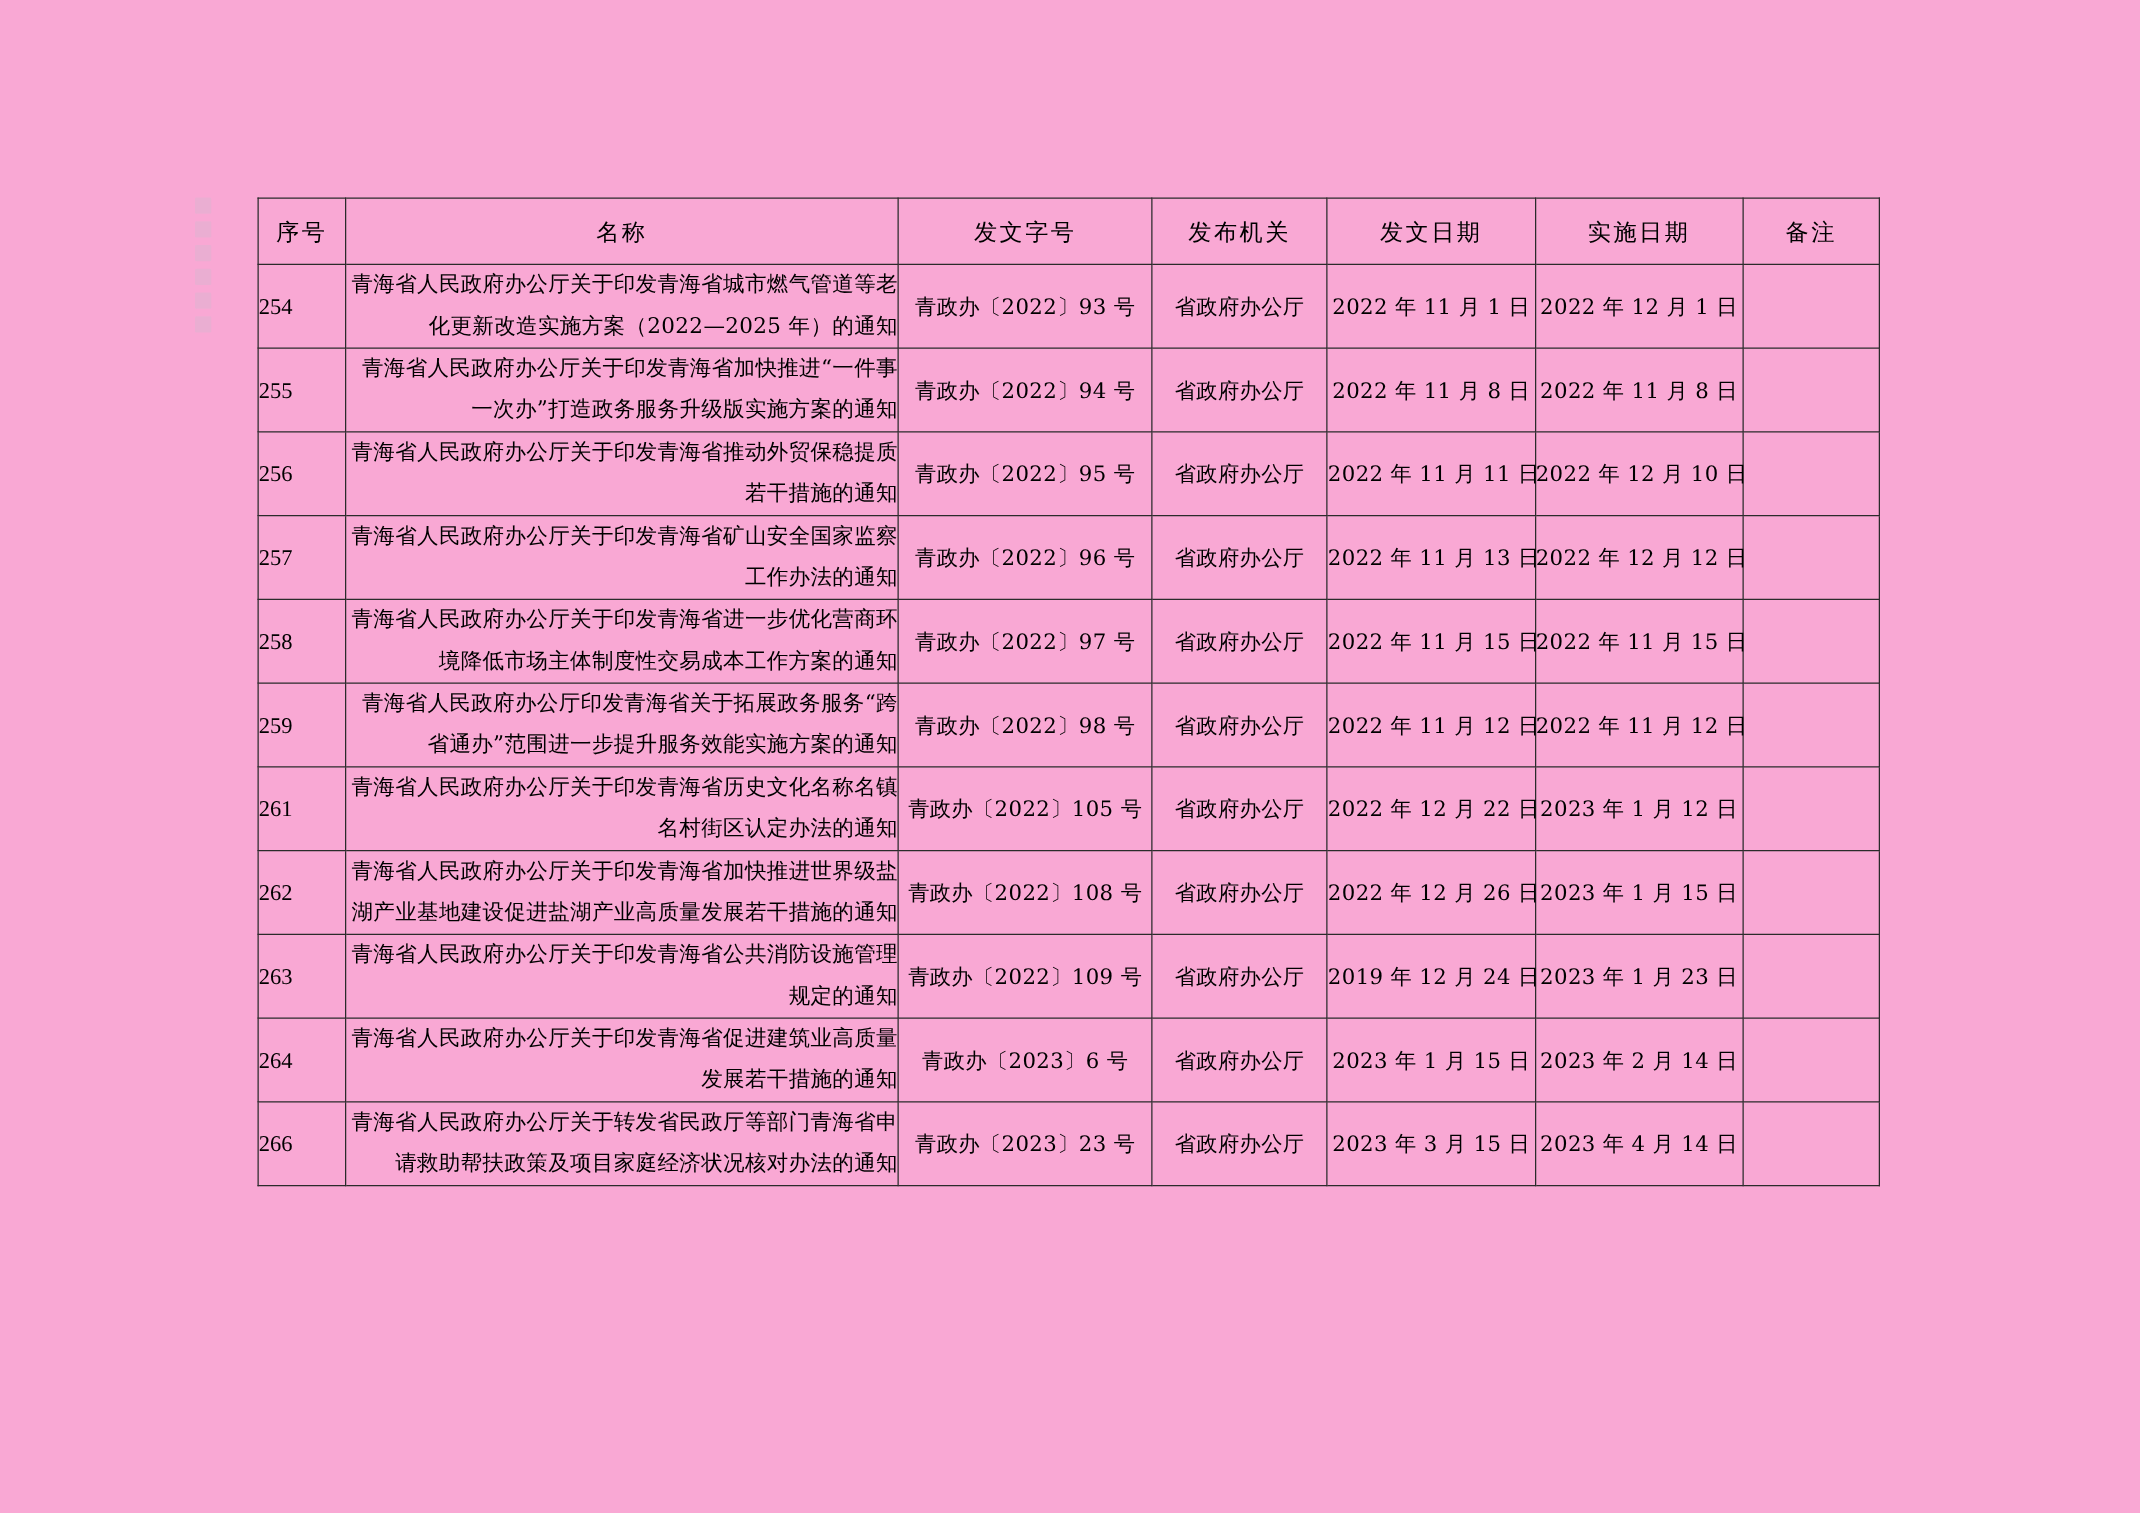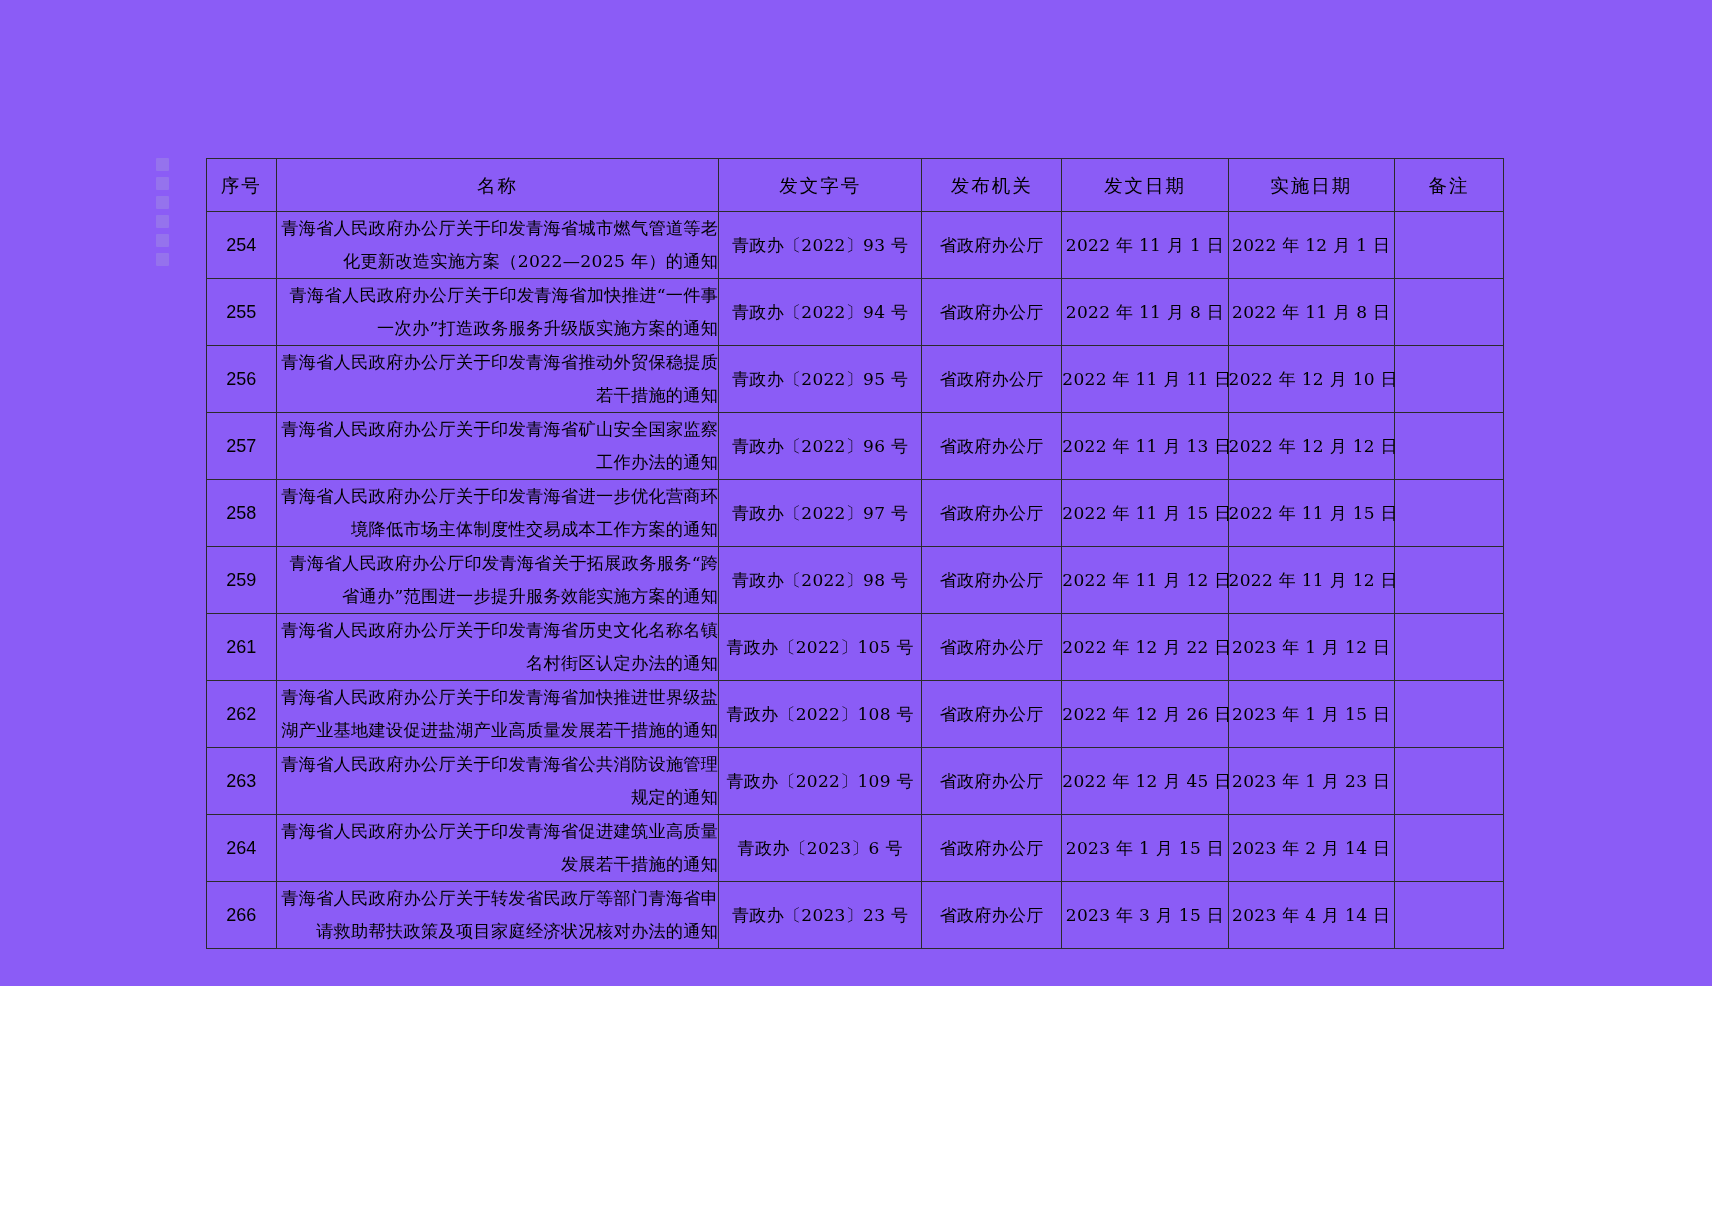--- a/index.html
+++ b/index.html
@@ -13,22 +13,22 @@
     font-family: "DejaVu Serif", "Liberation Serif", serif;
     color: #000000;
     position: relative;
     overflow: hidden;
   }
   .page {
     position: absolute;
     left: 0;
     top: 0;
     width: 1712px;
-    height: 986px;
-    background: #8b5cf6;
+    height: 1210px;
+    background: #f9a8d4;
   }
   
   .side-mark {
     position: absolute;
     left: 152px;
     top: 158px;
     width: 20px;
     height: 130px;
     display: flex;
     flex-direction: column;
@@ -58,23 +58,23 @@
     vertical-align: middle;
   }
   thead th {
     height: 52px;
     font-weight: normal;
     font-size: 18.5px;
     letter-spacing: 2px;
     text-align: center;
   }
   td.c-idx {
-    text-align: center;
+    text-align: left;
     font-size: 18px;
-    font-family: Liberation Sans, sans-serif;
+    font-family: Liberation Serif, serif;
   }
   td.c-name {
     text-align: right;
     font-size: 17.2px;
     line-height: 33px;
     padding: 6px 9px 6px 10px;
     letter-spacing: 0.3px;
   }
   td.c-num, td.c-org, td.c-date1, td.c-date2 {
     text-align: center;
@@ -204,21 +204,21 @@
           <td class="c-org">省政府办公厅</td>
           <td class="c-date1">2022 年 12 月 26 日</td>
           <td class="c-date2">2023 年 1 月 15 日</td>
           <td class="c-remark"></td>
         </tr>
         <tr>
           <td class="c-idx">263</td>
           <td class="c-name">青海省人民政府办公厅关于印发青海省公共消防设施管理规定的通知</td>
           <td class="c-num">青政办〔2022〕109 号</td>
           <td class="c-org">省政府办公厅</td>
-          <td class="c-date1">2022 年 12 月 45 日</td>
+          <td class="c-date1">2019 年 12 月 24 日</td>
           <td class="c-date2">2023 年 1 月 23 日</td>
           <td class="c-remark"></td>
         </tr>
         <tr>
           <td class="c-idx">264</td>
           <td class="c-name">青海省人民政府办公厅关于印发青海省促进建筑业高质量发展若干措施的通知</td>
           <td class="c-num">青政办〔2023〕6 号</td>
           <td class="c-org">省政府办公厅</td>
           <td class="c-date1">2023 年 1 月 15 日</td>
           <td class="c-date2">2023 年 2 月 14 日</td>

